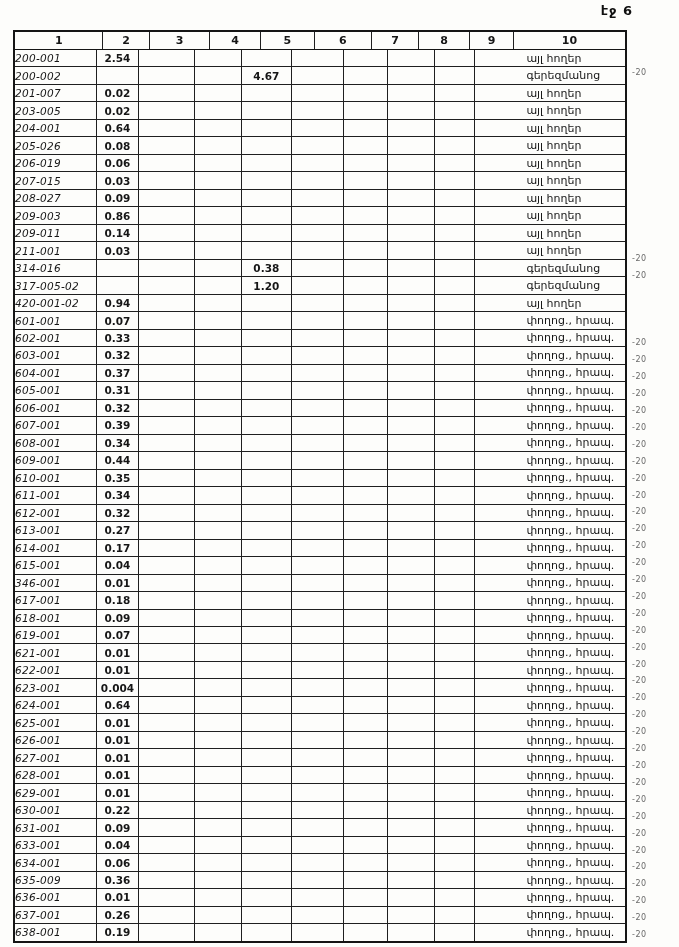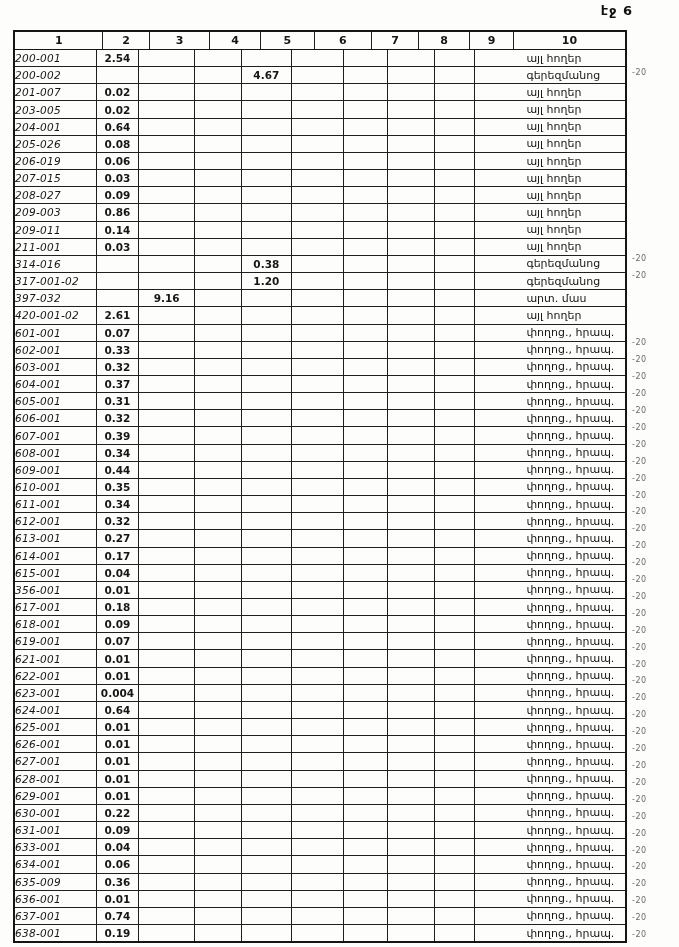--- a/index.html
+++ b/index.html
@@ -292,46 +292,34 @@
       <div class="cell c2"></div>
       <div class="cell c3"></div>
       <div class="cell c4">0.38</div>
       <div class="cell c5"></div>
       <div class="cell c6"></div>
       <div class="cell c7"></div>
       <div class="cell c8"></div>
       <div class="cell c9">գերեզմանոց</div>
     </div>
         <div class="trow">
-      <div class="cell c0">317-001-02</div>
+      <div class="cell c0">317-005-02</div>
       <div class="cell c1"></div>
       <div class="cell c2"></div>
       <div class="cell c3"></div>
       <div class="cell c4">1.20</div>
       <div class="cell c5"></div>
       <div class="cell c6"></div>
       <div class="cell c7"></div>
       <div class="cell c8"></div>
       <div class="cell c9">գերեզմանոց</div>
     </div>
         <div class="trow">
-      <div class="cell c0">397-032</div>
-      <div class="cell c1"></div>
-      <div class="cell c2">9.16</div>
-      <div class="cell c3"></div>
-      <div class="cell c4"></div>
-      <div class="cell c5"></div>
-      <div class="cell c6"></div>
-      <div class="cell c7"></div>
-      <div class="cell c8"></div>
-      <div class="cell c9">արտ. մաս</div>
-    </div>
-        <div class="trow">
       <div class="cell c0">420-001-02</div>
-      <div class="cell c1">2.61</div>
+      <div class="cell c1">0.94</div>
       <div class="cell c2"></div>
       <div class="cell c3"></div>
       <div class="cell c4"></div>
       <div class="cell c5"></div>
       <div class="cell c6"></div>
       <div class="cell c7"></div>
       <div class="cell c8"></div>
       <div class="cell c9">այլ հողեր</div>
     </div>
         <div class="trow">
@@ -508,21 +496,21 @@
       <div class="cell c2"></div>
       <div class="cell c3"></div>
       <div class="cell c4"></div>
       <div class="cell c5"></div>
       <div class="cell c6"></div>
       <div class="cell c7"></div>
       <div class="cell c8"></div>
       <div class="cell c9">փողոց., հրապ.</div>
     </div>
         <div class="trow">
-      <div class="cell c0">356-001</div>
+      <div class="cell c0">346-001</div>
       <div class="cell c1">0.01</div>
       <div class="cell c2"></div>
       <div class="cell c3"></div>
       <div class="cell c4"></div>
       <div class="cell c5"></div>
       <div class="cell c6"></div>
       <div class="cell c7"></div>
       <div class="cell c8"></div>
       <div class="cell c9">փողոց., հրապ.</div>
     </div>
@@ -737,21 +725,21 @@
       <div class="cell c3"></div>
       <div class="cell c4"></div>
       <div class="cell c5"></div>
       <div class="cell c6"></div>
       <div class="cell c7"></div>
       <div class="cell c8"></div>
       <div class="cell c9">փողոց., հրապ.</div>
     </div>
         <div class="trow">
       <div class="cell c0">637-001</div>
-      <div class="cell c1">0.74</div>
+      <div class="cell c1">0.26</div>
       <div class="cell c2"></div>
       <div class="cell c3"></div>
       <div class="cell c4"></div>
       <div class="cell c5"></div>
       <div class="cell c6"></div>
       <div class="cell c7"></div>
       <div class="cell c8"></div>
       <div class="cell c9">փողոց., հրապ.</div>
     </div>
         <div class="trow">

